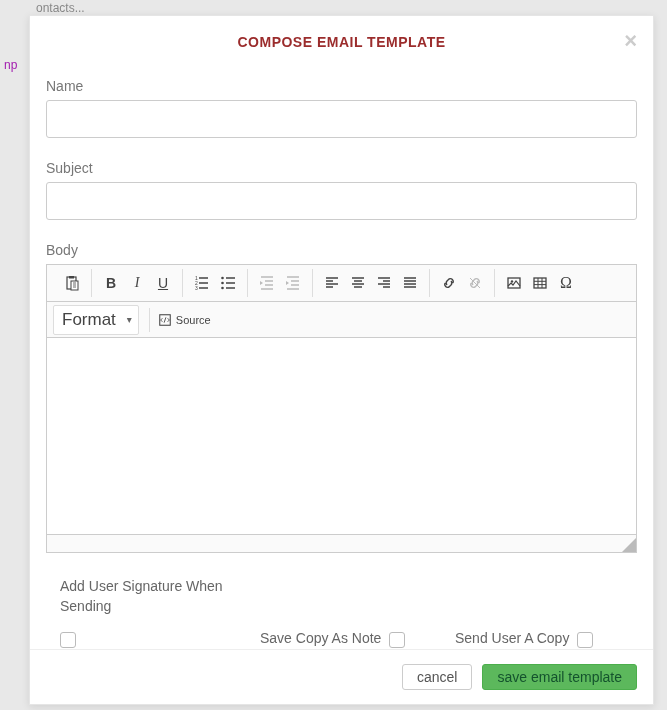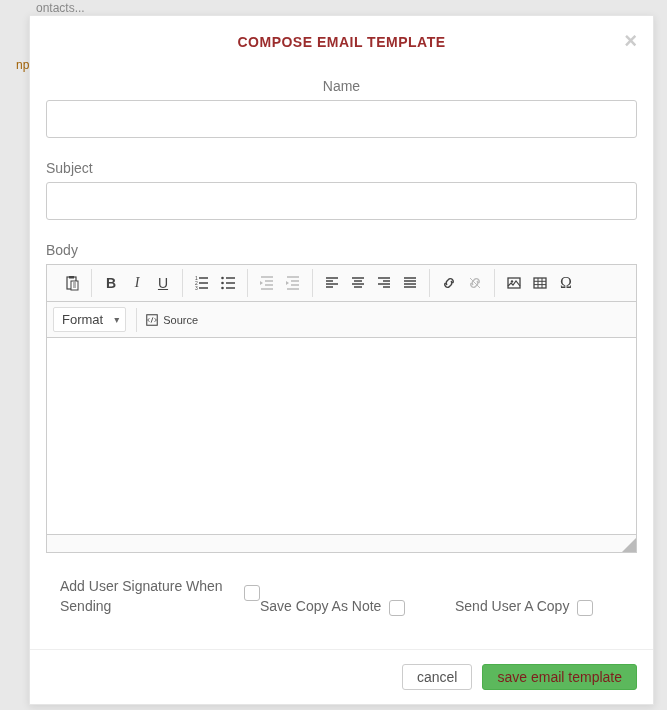--- a/index.html
+++ b/index.html
@@ -56,21 +56,20 @@
     }
     .field-label {
       display: block;
       color: #777;
       font-size: 14px;
       margin-top: 22px;
       margin-bottom: 6px;
     }
     .field-label.first {
       margin-top: 28px;
-      text-align: center;
     }
     .text-input {
       width: 100%;
       height: 38px;
       border: 1px solid #ccc;
       border-radius: 3px;
       padding: 0 10px;
       font-size: 14px;
     }
     .editor-wrap {
@@ -123,21 +122,21 @@
       border-bottom: 1px solid #ccc;
       padding: 4px 6px;
       display: flex;
       align-items: center;
       height: 36px;
     }
     .format-select {
       border: 1px solid #ddd;
       background: #fff;
       padding: 4px 22px 4px 8px;
-      font-size: 13px;
+      font-size: 17px;
       color: #444;
       border-radius: 2px;
       position: relative;
       cursor: pointer;
       display: flex;
       align-items: center;
       margin-right: 10px;
     }
     .format-select::after {
       content: "▾";
@@ -194,21 +193,21 @@
       color: #666;
       font-size: 14px;
     }
     .check-item {
       display: flex;
       align-items: flex-end;
       gap: 8px;
     }
     .check-item.col1 {
       width: 200px;
-      flex-direction: row;
+      flex-direction: column;
       align-items: flex-start;
     }
     .check-item.col2 {
       width: 195px;
     }
     .check-item.col3 {
       flex: 1;
     }
     .check-label {
       line-height: 1.4;
@@ -245,31 +244,31 @@
       cursor: pointer;
     }
     .btn-cancel {
       background: #fff;
       border: 1px solid #ccc;
       color: #555;
     }
     .btn-save {
       background: #5cb85c;
       border: 1px solid #4cae4c;
-      color: #7f1d1d;
+      color: #14532d;
     }
     .bold { font-weight: bold; }
     .italic { font-style: italic; font-family: Georgia, serif; }
     .underline { text-decoration: underline; }
   </style>
 </head>
 <body>
 
 <div class="bg-frag" style="top:1px; left:36px;">ontacts...</div>
-<div class="bg-frag" style="top:58px; left:16px; color:#a16207;">np</div>
+<div class="bg-frag" style="top:58px; left:4px; color:#a21caf;">np</div>
 
 <div class="modal">
   <div class="modal-content">
     <div class="modal-title">COMPOSE EMAIL TEMPLATE</div>
     <button class="close-btn">×</button>
 
     <label class="field-label first">Name</label>
     <input type="text" class="text-input" value="" style="">
 
     <label class="field-label">Subject</label>

